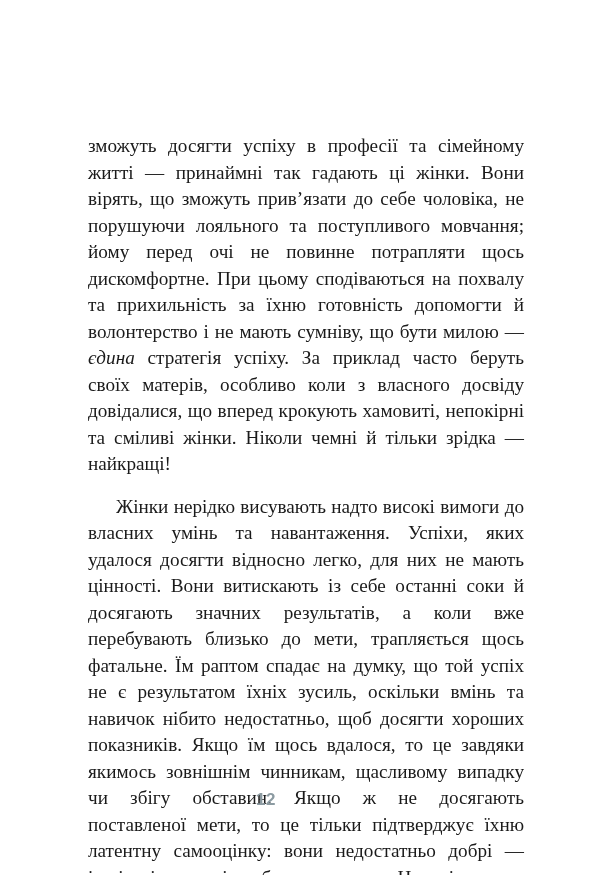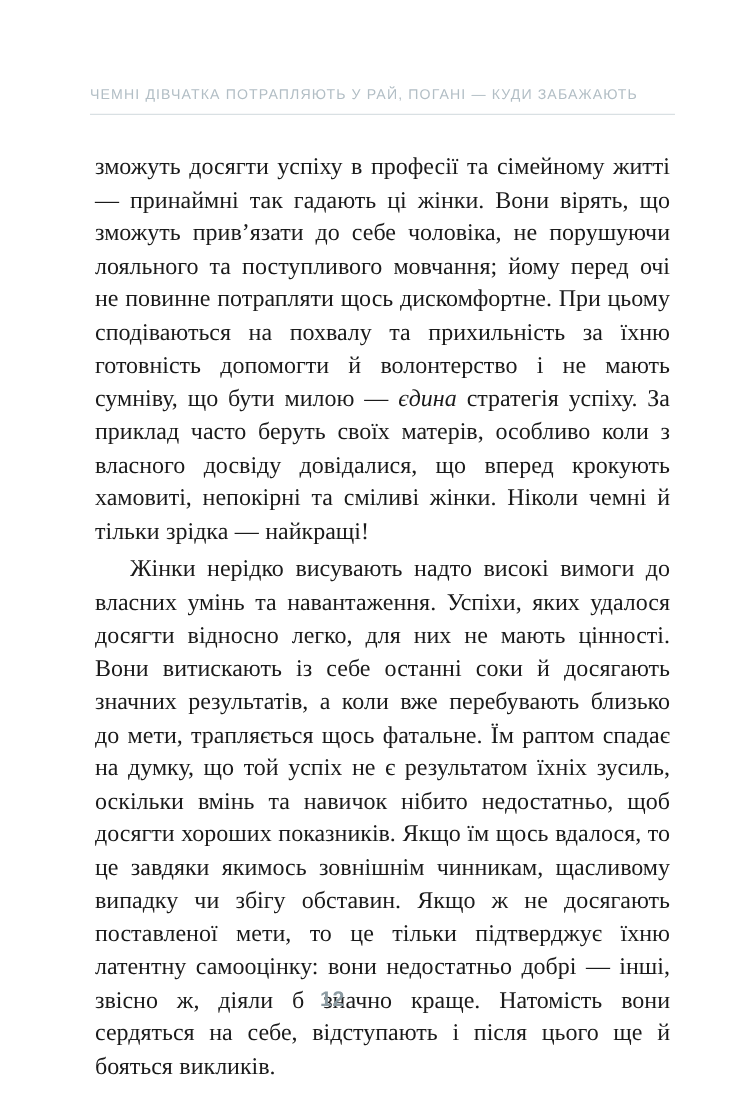--- a/index.html
+++ b/index.html
@@ -47,21 +47,21 @@
   }
 
   
   .body-copy {
     position: absolute;
     left: 72px;
     top: 117px;
     width: 468px;
   }
   .body-copy p {
-    margin: 4px;
+    margin: 16px;
     font-size: 19.2px;
     line-height: 26.5px;
     text-align: justify;
     text-align-last: left;
     text-justify: inter-word;
     hyphens: manual;
     word-spacing: 0.02em;
   }
   .body-copy p.indent {
     text-indent: 28px;
@@ -87,24 +87,20 @@
     font-weight: bold;
     letter-spacing: 0.5px;
     color: #8c9ba2;
   }
 </style>
 </head>
 <body>
 
 <div class="page">
 
-  <header class="running-head">
-    <div class="running-head-text">ЧЕМНІ ДІВЧАТКА ПОТРАПЛЯЮТЬ У РАЙ, ПОГАНІ — КУДИ ЗАБАЖАЮТЬ</div>
-    <div class="running-head-rule"></div>
-  </header>
 
   <main class="body-copy">
 
     <p><span>зможуть досягти успіху в професії та сімейному житті — принаймні так гадають ці жінки. Вони вірять, що зможуть прив’язати до себе чоловіка, не порушуючи лояльного та поступливого мовчання; йому перед очі не повинне потрапляти щось дискомфортне. При цьому сподіваються на похвалу та прихильність за їхню готовність допомогти й волонтерство і не мають сумніву, що бути милою — </span><em class="emph">єдина</em><span> стратегія успіху. За приклад часто беруть своїх матерів, особливо коли з власного досвіду довідалися, що вперед крокують хамовиті, непокірні та сміливі жінки. Ніколи чемні й тільки зрідка — найкращі!</span></p>
 
     <p class="indent">Жінки нерідко висувають надто високі вимоги до власних умінь та навантаження. Успіхи, яких удалося досягти відносно легко, для них не мають цінності. Вони витискають із себе останні соки й досягають значних результатів, а коли вже перебувають близько до мети, трапляється щось фатальне. Їм раптом спадає на думку, що той успіх не є результатом їхніх зусиль, оскільки вмінь та навичок нібито недостатньо, щоб досягти хороших показників. Якщо їм щось вдалося, то це завдяки якимось зовнішнім чинникам, щасливому випадку чи збігу обставин. Якщо ж не досягають поставленої мети, то це тільки підтверджує їхню латентну самооцінку: вони недостатньо добрі — інші, звісно ж, діяли б значно краще. Натомість вони сердяться на себе, відступають і після цього ще й бояться викликів.</p>
 
   </main>
 
   <footer class="folio">

